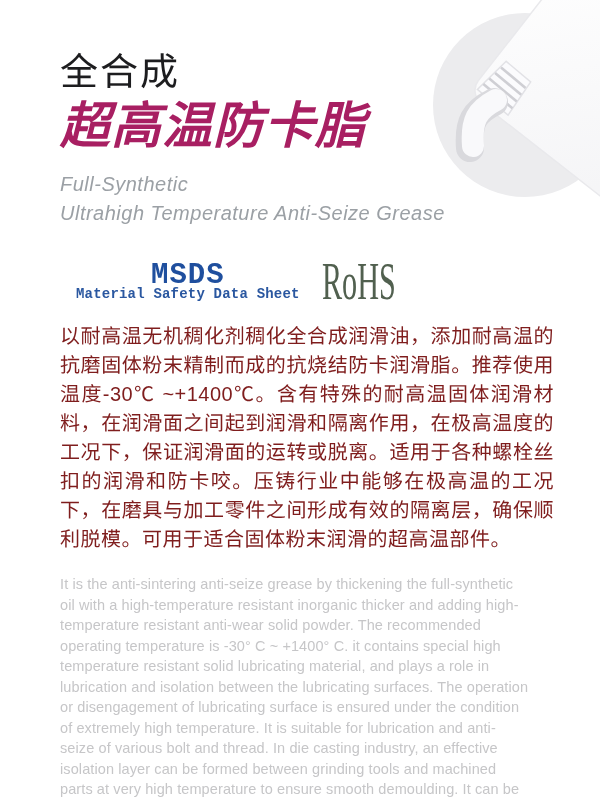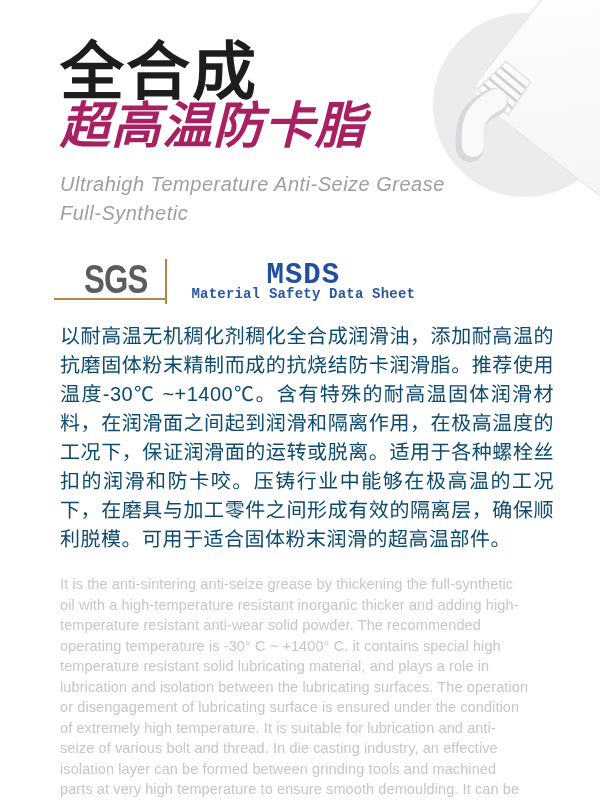--- a/index.html
+++ b/index.html
@@ -19,22 +19,22 @@
   }
 
   
   .content {
     position: absolute;
     left: 60px; top: 46px;
     width: 494px;
   }
 
   .title-zh-1 {
-    font-size: 64px; line-height: 52px;
-    font-weight: 700; color: #1d1d1f;
+    font-size: 38px; line-height: 52px;
+    font-weight: 400; color: #1d1d1f;
     letter-spacing: 2px;
   }
   .title-zh-2 {
     font-size: 50px; line-height: 56px;
     font-weight: 800; color: #a81f62;
     letter-spacing: 1px;
     font-style: italic;
   }
   .subtitle {
     margin-top: 16px;
@@ -100,21 +100,21 @@
     font-weight: 400; color: #51604f;
     transform: scaleX(0.58);
     transform-origin: left bottom;
     white-space: nowrap;
   }
 
   
   .desc-zh {
     margin-top: 18px;
     font-size: 20px; line-height: 29px;
-    color: #0c4a6e;
+    color: #7f1d1d;
     text-align: justify;
     letter-spacing: 0.5px;
   }
   .desc-en {
     margin-top: 17px;
     width: 470px;
     font-size: 14.5px; line-height: 20.5px;
     color: #c6c6c8;
     letter-spacing: 0.1px;
   }
@@ -149,33 +149,31 @@
     <path d="M 86 100 C 67 110, 61 120, 63 146" fill="none" stroke="#f9f9fb" stroke-width="22" stroke-linecap="round"></path>
   </svg>
 </div>
 
 <div class="content">
 
   <div class="title-zh-1">全合成</div>
   <div class="title-zh-2">超高温防卡脂</div>
 
   <div class="subtitle">
+    <div>Full-Synthetic</div>
     <div>Ultrahigh Temperature Anti-Seize Grease</div>
-    <div>Full-Synthetic</div>
   </div>
 
   <div class="certs">
-    <div class="cert-sgs">
-      <span class="sgs-text">SGS</span>
-      <span class="sgs-underline"></span>
-      <span class="sgs-vline"></span>
-    </div>
     <div class="cert-msds">
       <div class="msds-text">MSDS</div>
       <div class="msds-tagline">Material Safety Data Sheet</div>
+    </div>
+    <div class="cert-rohs">
+      <span class="rohs-text">RoHS</span>
     </div>
   </div>
 
   <p class="desc-zh" lang="zh-CN">以耐高温无机稠化剂稠化全合成润滑油，添加耐高温的抗磨固体粉末精制而成的抗烧结防卡润滑脂。推荐使用温度-30℃ ~+1400℃。含有特殊的耐高温固体润滑材料，在润滑面之间起到润滑和隔离作用，在极高温度的工况下，保证润滑面的运转或脱离。适用于各种螺栓丝扣的润滑和防卡咬。压铸行业中能够在极高温的工况下，在磨具与加工零件之间形成有效的隔离层，确保顺利脱模。可用于适合固体粉末润滑的超高温部件。</p>
 
   <p class="desc-en" lang="en">It is the anti-sintering anti-seize grease by thickening the full-synthetic oil with a high-temperature resistant inorganic thicker and adding high-temperature resistant anti-wear solid powder. The recommended operating temperature is -30° C ~ +1400° C. it contains special high temperature resistant solid lubricating material, and plays a role in lubrication and isolation between the lubricating surfaces. The operation or disengagement of lubricating surface is ensured under the condition of extremely high temperature. It is suitable for lubrication and anti-seize of various bolt and thread. In die casting industry, an effective isolation layer can be formed between grinding tools and machined parts at very high temperature to ensure smooth demoulding. It can be used for ultra-high temperature parts suitable for solid powder lubrication.</p>
 
 </div>
 
 </body></html>

